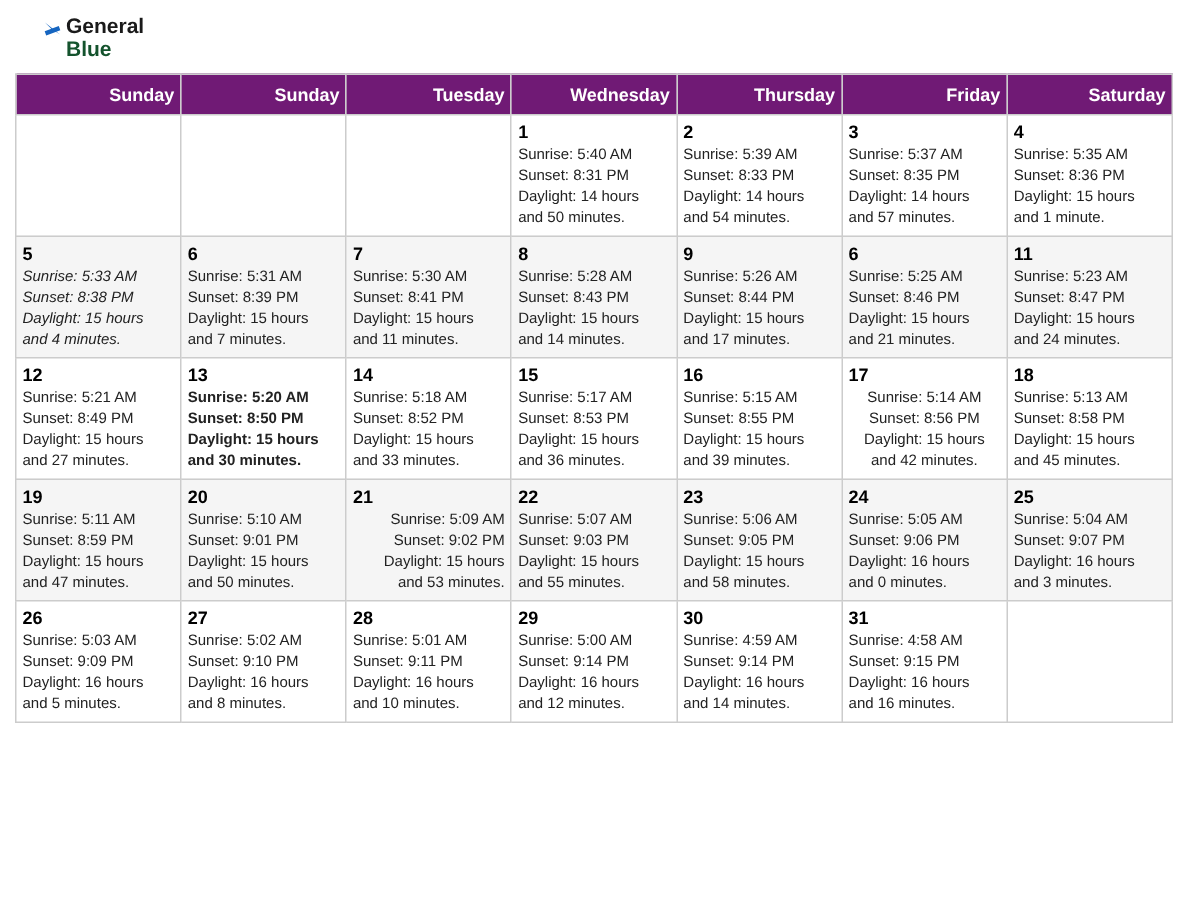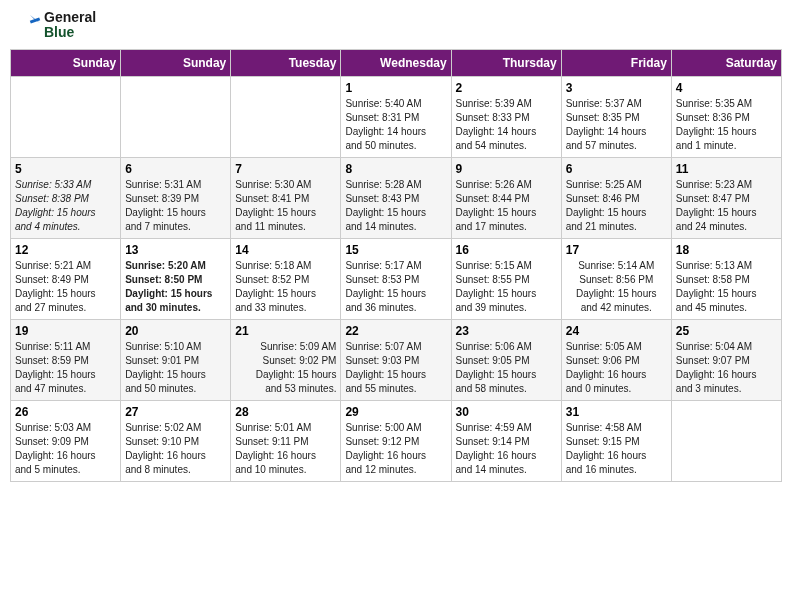--- a/index.html
+++ b/index.html
@@ -316,21 +316,21 @@
         <td>
           <div class="day-num">28</div>
           <div class="day-info" style="white-space: pre-line;">Sunrise: 5:01 AM
 Sunset: 9:11 PM
 Daylight: 16 hours
 and 10 minutes.</div>
         </td>
         <td>
           <div class="day-num">29</div>
           <div class="day-info" style="white-space: pre-line;">Sunrise: 5:00 AM
-Sunset: 9:12 PM
+Sunset: 9:14 PM
 Daylight: 16 hours
 and 12 minutes.</div>
         </td>
         <td>
           <div class="day-num">30</div>
           <div class="day-info" style="white-space: pre-line;">Sunrise: 4:59 AM
 Sunset: 9:14 PM
 Daylight: 16 hours
 and 14 minutes.</div>
         </td>

